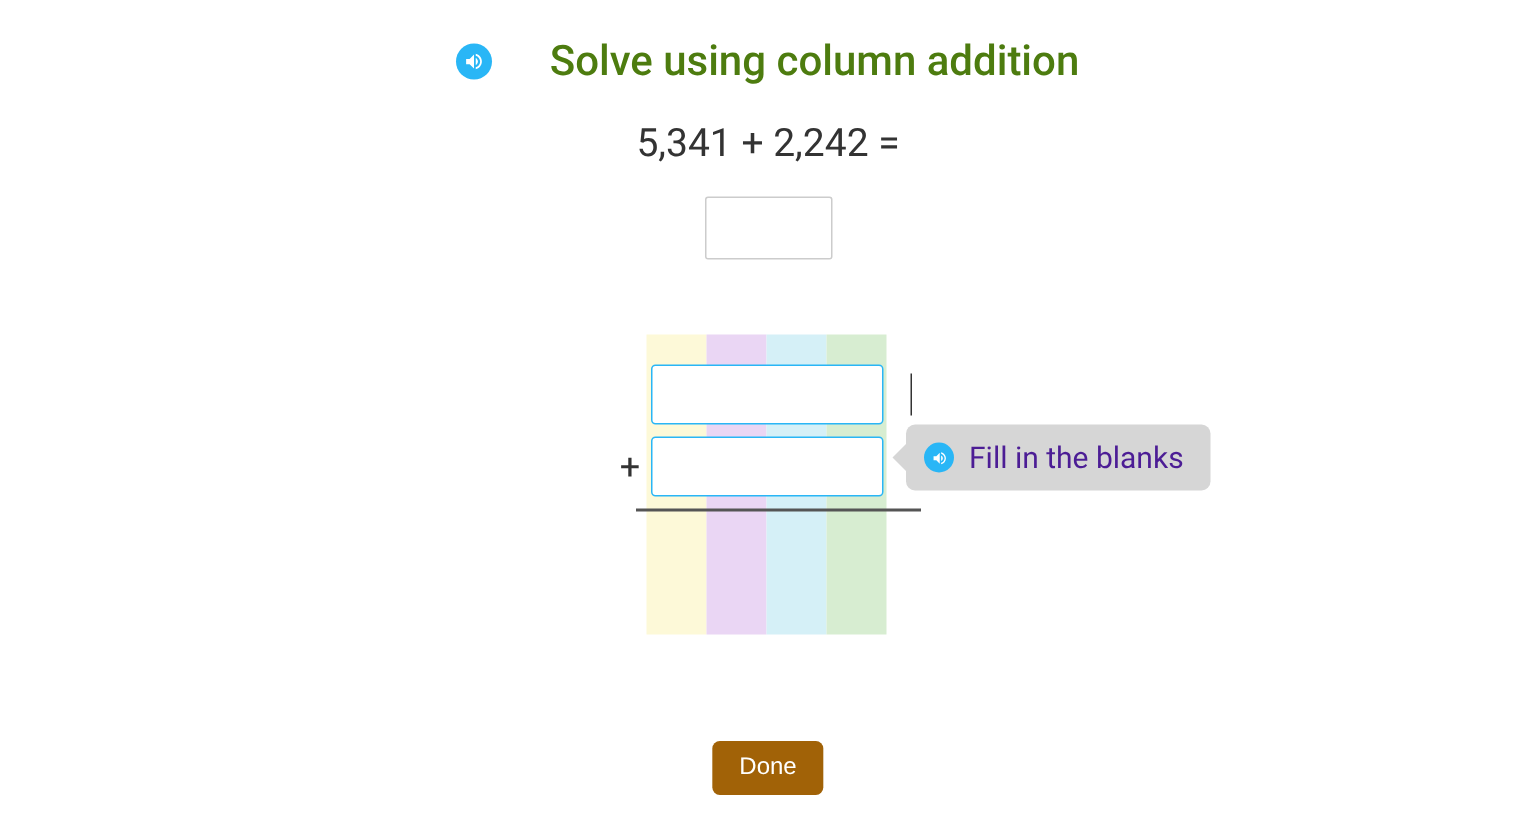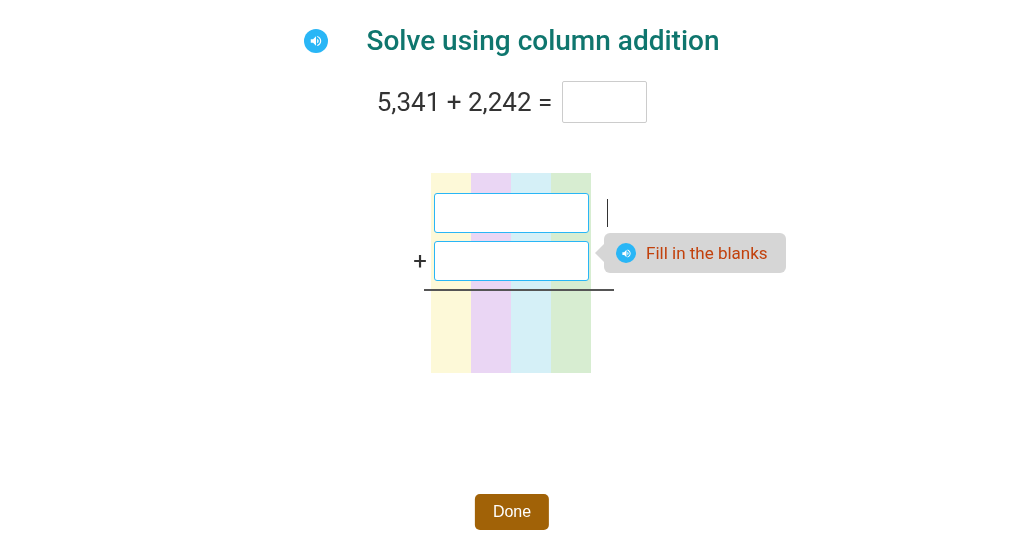--- a/index.html
+++ b/index.html
@@ -48,29 +48,30 @@
       flex-shrink: 0;
     }
     .audio-icon-small svg {
       width: 11px;
       height: 11px;
       fill: white;
     }
     .title-text {
       font-size: 28px;
       font-weight: 500;
-      color: #0f766e;
+      color: #4d7c0f;
       margin-left: 28px;
     }
     .equation-row {
       display: flex;
       align-items: center;
       justify-content: center;
       margin-top: 24px;
-      gap: 10px;
+      gap: 20px;
+      flex-direction: column;
     }
     .equation-text {
       font-size: 26px;
       color: #333;
       font-weight: 400;
     }
     .answer-input {
       width: 85px;
       height: 42px;
       border: 1px solid #ccc;
@@ -164,22 +165,22 @@
       left: -9px;
       top: 50%;
       transform: translateY(-50%);
       width: 0;
       height: 0;
       border-top: 9px solid transparent;
       border-bottom: 9px solid transparent;
       border-right: 9px solid #d6d6d6;
     }
     .tooltip-text {
-      font-size: 17px;
-      color: #c2410c;
+      font-size: 20px;
+      color: #4c1d95;
     }
     .done-button {
       position: absolute;
       left: 50%;
       transform: translateX(-50%);
       bottom: 30px;
       background: #a16207;
       color: #fff;
       border: none;
       border-radius: 5px;

